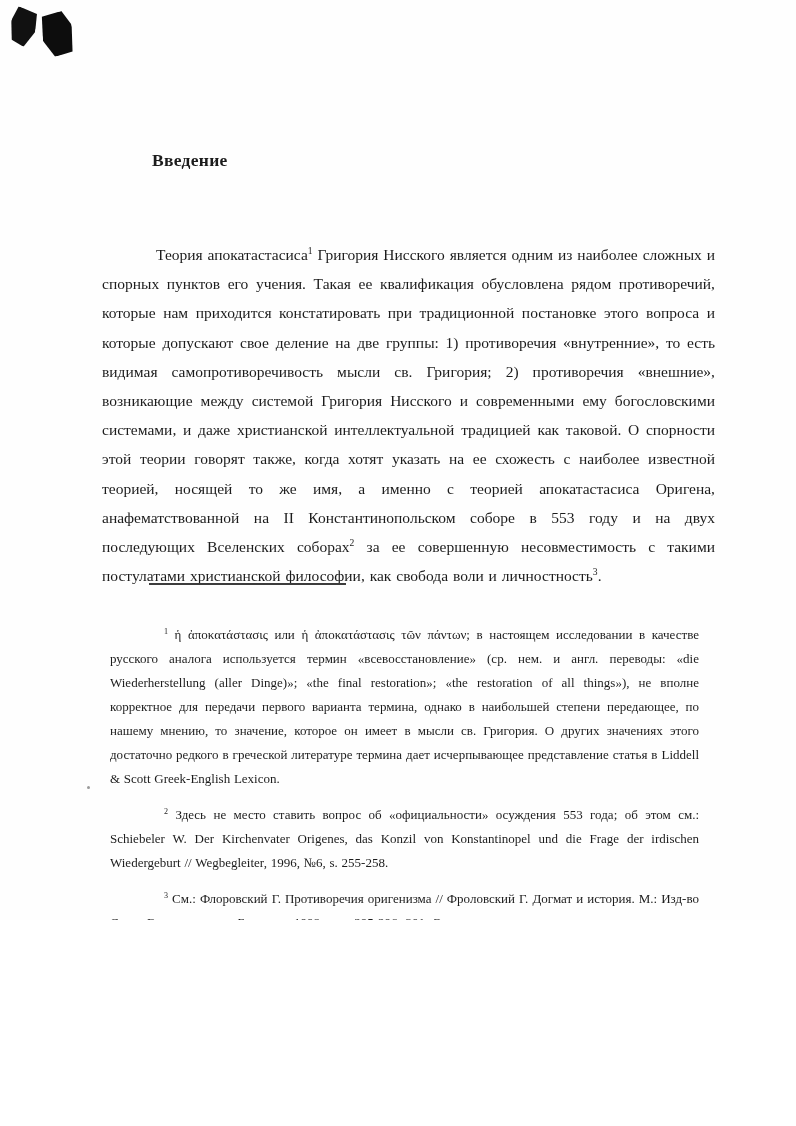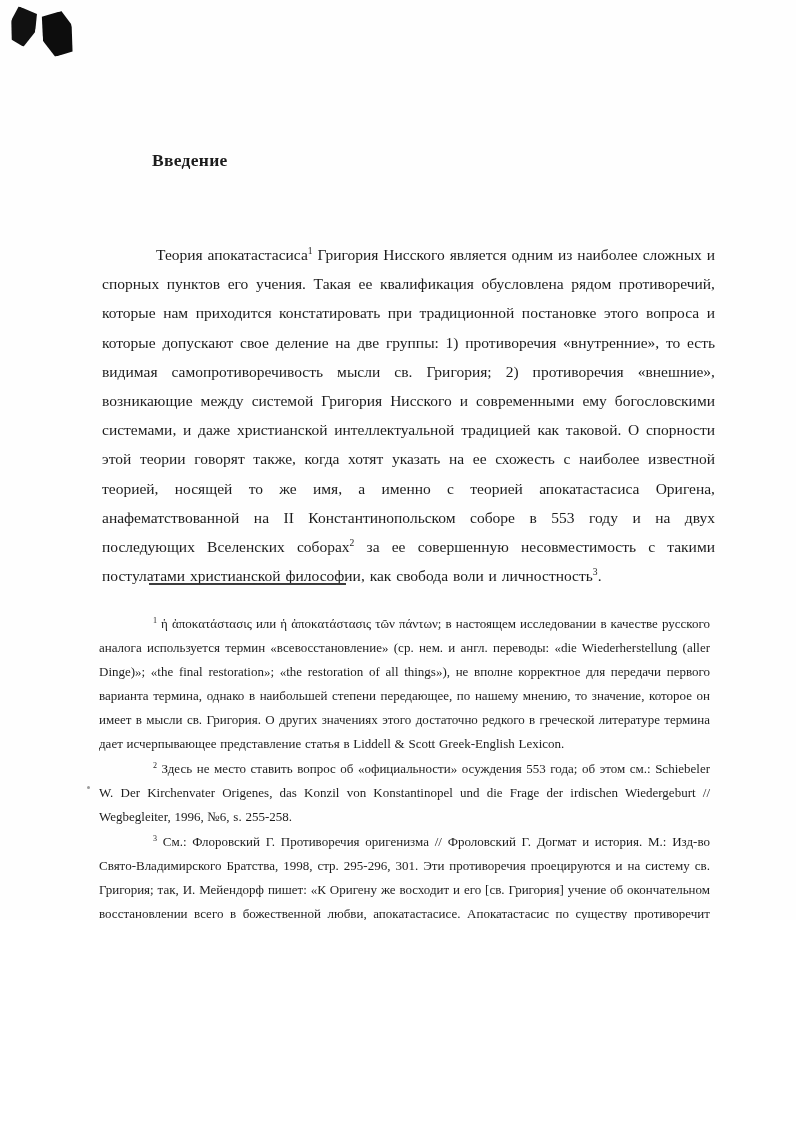--- a/index.html
+++ b/index.html
@@ -80,21 +80,21 @@
     width: 197px; height: 2px;
     background: #3c3c3c;
   }
 
   .footnotes {
     position: absolute;
     left: 98px; top: 611px;
     width: 613px;
   }
   .footnote {
-    margin: 1px;
+    margin: 12px;
     font-size: 13px;
     line-height: 24px;
     text-align: justify;
     text-indent: 54px;
     word-spacing: 0.5px;
   }
 
   .page-number {
     position: absolute;
     left: 434px; top: 1044px;

